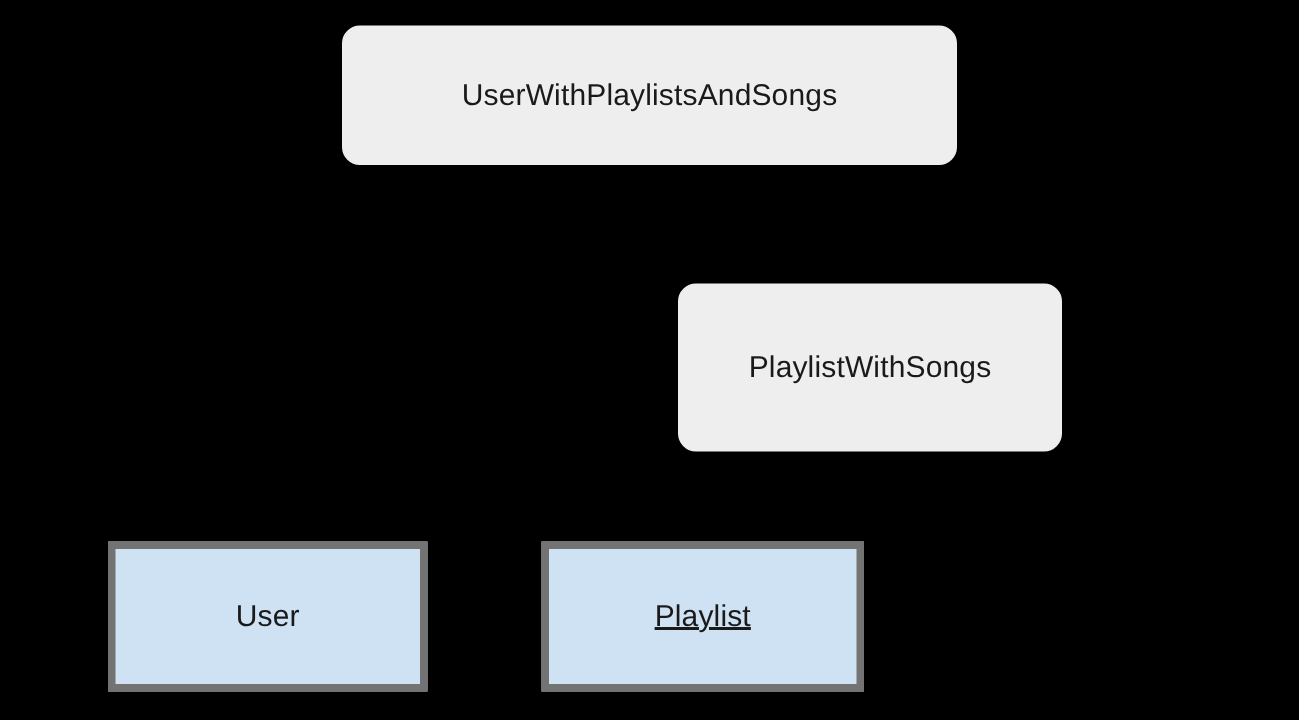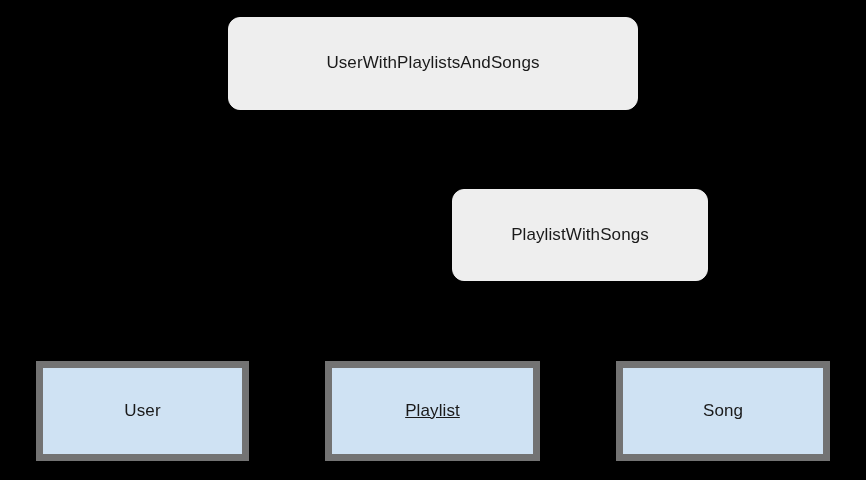--- a/index.html
+++ b/index.html
@@ -19,35 +19,36 @@
     overflow: hidden;
   }
   .node {
     position: absolute;
     box-sizing: border-box;
     display: flex;
     align-items: center;
     justify-content: center;
     text-align: center;
     color: #1a1a1a;
-    font-size: 17px;
+    font-size: 20px;
     font-weight: 400;
     line-height: 1.2;
     letter-spacing: 0.1px;
     -webkit-font-smoothing: antialiased;
   }
   .node-relation {
     background: #eeeeee;
     border-radius: 12px;
     border: 1px solid #eeeeee;
   }
   .node-entity {
     background: #cfe2f3;
     border-radius: 0;
-    border: 7px solid #737373;
+    border: 5px solid #737373;
+    margin-left: 36px;
   }
   .node-label {
     display: block;
     padding: 0 10px;
     white-space: nowrap;
   }
   .edge-layer {
     position: absolute;
     left: 0;
     top: 0;
@@ -70,29 +71,26 @@
     <path class="edge-line" d="M 143 110 L 143 361"></path>
     <path class="edge-line" d="M 580 110 L 580 189"></path>
     <path class="edge-line" d="M 433 281 L 433 361"></path>
     <path class="edge-line" d="M 723 281 L 723 361"></path>
   </svg>
 
   <div class="node node-relation" style="left:228px; top:17px; width:410px; height:93px;">
     <span class="node-label">UserWithPlaylistsAndSongs</span>
   </div>
 
-  <div class="node node-relation" style="left:452px; top:189px; width:256px; height:92px;">
+  <div class="node node-relation" style="left:452px; top:189px; width:256px; height:112px;">
     <span class="node-label">PlaylistWithSongs</span>
   </div>
 
   <div class="node node-entity" style="left:36px; top:361px; width:213px; height:100px;">
     <span class="node-label">User</span>
   </div>
 
   <div class="node node-entity" style="left:325px; top:361px; width:215px; height:100px;text-decoration:underline;">
     <span class="node-label">Playlist</span>
   </div>
 
-  <div class="node node-entity" style="left:616px; top:361px; width:214px; height:100px;">
-    <span class="node-label">Song</span>
-  </div>
 
 </div>
 
 </body></html>

